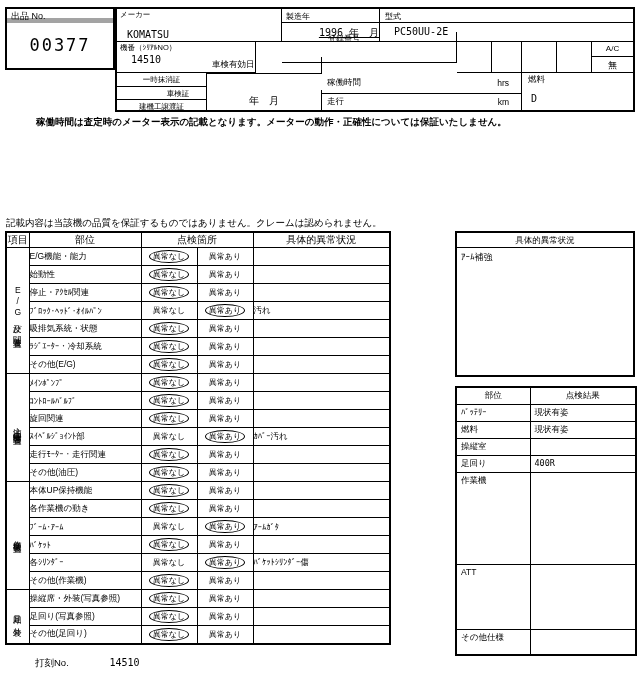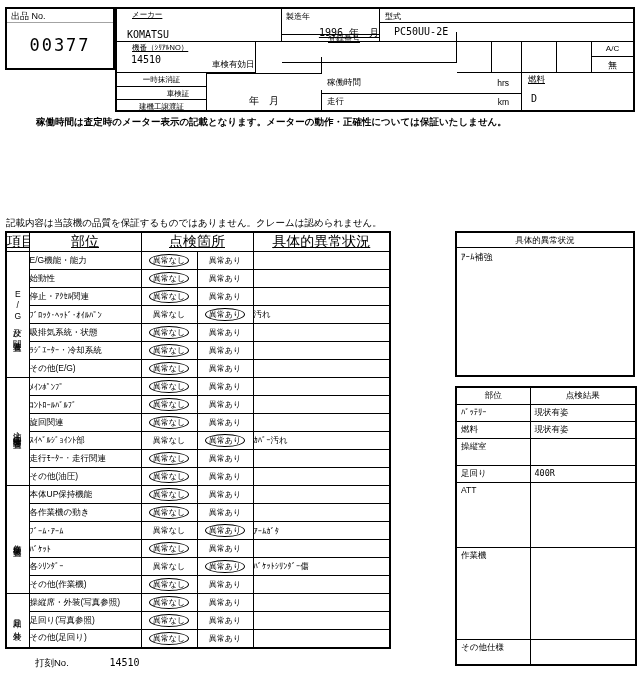--- a/index.html
+++ b/index.html
@@ -5,33 +5,33 @@
   html,body { margin:0; padding:0; background:#e8e8e8; }
   .page {
     position:relative; width:640px; height:680px; background:#fff;
     font-family:"Liberation Sans", sans-serif; color:#000; font-size:10px;
     margin:0 auto; overflow:hidden;
   }
   .printed { font-family:"DejaVu Sans Mono", monospace; }
 
   
   .lot-box { position:absolute; left:5px; top:7px; width:110px; height:63px; border:2px solid #000; box-sizing:border-box; }
-  .lot-label { height:14px; border-bottom:1px solid #a3a3a3; font-size:9px; padding:1px 4px; box-sizing:border-box; }
+  .lot-label { height:14px; border-bottom:5px solid #a3a3a3; font-size:9px; padding:1px 4px; box-sizing:border-box; }
   .lot-number { text-align:center; font-size:17px; letter-spacing:2px; line-height:44px; }
 
   
   .ht { position:absolute; left:115px; top:7px; width:520px; height:105px; border:2px solid #000; box-sizing:border-box; }
   .ht .c { position:absolute; box-sizing:border-box; overflow:hidden; }
-  .ht .small-label { font-size:7.5px; padding:1px 15px;text-decoration:underline; }
+  .ht .small-label { font-size:7.5px; padding:1px 3px; }
   .ht .val { font-size:10px; }
   .br { border-right:1px solid #000; }
   .bb { border-bottom:1px solid #000; }
 
   .c-maker   { left:0; top:0; width:165px; height:33px; }
-  .c-yearlab { left:165px; top:0; width:98px; height:26px; font-size:8px; padding:2px 4px; }
+  .c-yearlab { left:165px; top:0; width:98px; height:14px; font-size:8px; padding:2px 4px; }
   .c-modlab  { left:263px; top:0; width:253px; height:14px; font-size:8px; padding:2px 5px; }
   .c-yearval { left:165px; top:14px; width:98px; height:19px; text-align:right; padding-top:3px;text-decoration:underline; }
   .c-modval  { left:263px; top:14px; width:253px; height:19px; padding:3px 0 0 14px; }
   .c-serial  { left:0; top:33px; width:139px; height:31px; }
   .c-reg     { left:165px; top:23px; width:175px; height:31px; }
   .c-e1 { left:340px; top:33px; width:35px; height:31px; }
   .c-e2 { left:375px; top:33px; width:30px; height:31px; }
   .c-e3 { left:405px; top:33px; width:35px; height:31px; }
   .c-e4 { left:440px; top:33px; width:35px; height:31px; }
   .c-aclab { left:475px; top:33px; width:41px; height:15px; text-align:center; font-size:8px; padding-top:2px; }
@@ -46,21 +46,21 @@
   .c-fuel   { left:405px; top:64px; width:111px; height:37px; }
   .c-fuel .fuel-val { padding:6px 0 0 9px; }
 
   .note-meter { position:absolute; left:36px; top:116px; font-size:9.5px; font-weight:bold; white-space:nowrap; }
   .note-claim { position:absolute; left:6px; top:217px; font-size:9.5px; white-space:nowrap; }
 
   
   table { border-collapse:collapse; }
   .insp { position:absolute; left:5px; top:231px; width:386px; table-layout:fixed; border:2px solid #000; }
   .insp th, .insp td { border:1px solid #000; padding:0; font-weight:normal; overflow:hidden; white-space:nowrap; }
-  .insp th { height:14px; font-size:14px; text-align:center;text-decoration:underline; }
+  .insp th { height:14px; font-size:10px; text-align:center; }
   .insp tr.r { height:18px; }
   .col-item { width:23px; } .col-part { width:112px; }
   .col-ok { width:56px; } .col-ng { width:56px; } .col-rem { width:137px; }
   .group-cell { text-align:center; vertical-align:middle; }
   .vtext { writing-mode:vertical-rl; text-orientation:upright; font-size:8.5px; letter-spacing:1px; }
   .part-cell { font-size:8.5px; padding:0 0 0 3px; }
   .check-cell { text-align:center; }
   .mark { display:inline-block; font-size:8px; padding:0 3px; border:1px solid transparent; line-height:11px; }
   .mark.circled { border:1px solid #000; border-radius:50%; }
   .remark-cell { font-size:8.5px; padding:0 0 0 3px; }
@@ -313,34 +313,34 @@
     </thead>
     <tbody>
         <tr style="height: 17px;">
           <td>ﾊﾞｯﾃﾘｰ</td>
           <td>現状有姿</td>
         </tr>
         <tr style="height: 17px;">
           <td>燃料</td>
           <td>現状有姿</td>
         </tr>
-        <tr style="height: 27px;">
+        <tr style="height: 17px;">
           <td>操縦室</td>
           <td></td>
         </tr>
         <tr style="height: 17px;">
           <td>足回り</td>
           <td class="printed">400R</td>
         </tr>
+        <tr style="height: 92px;">
+          <td>作業機</td>
+          <td></td>
+        </tr>
         <tr style="height: 65px;">
           <td>ATT</td>
-          <td></td>
-        </tr>
-        <tr style="height: 92px;">
-          <td>作業機</td>
           <td></td>
         </tr>
         <tr style="height: 25px;">
           <td>その他仕様</td>
           <td></td>
         </tr>
       </tbody>
   </table>
 
   <div class="footer">

